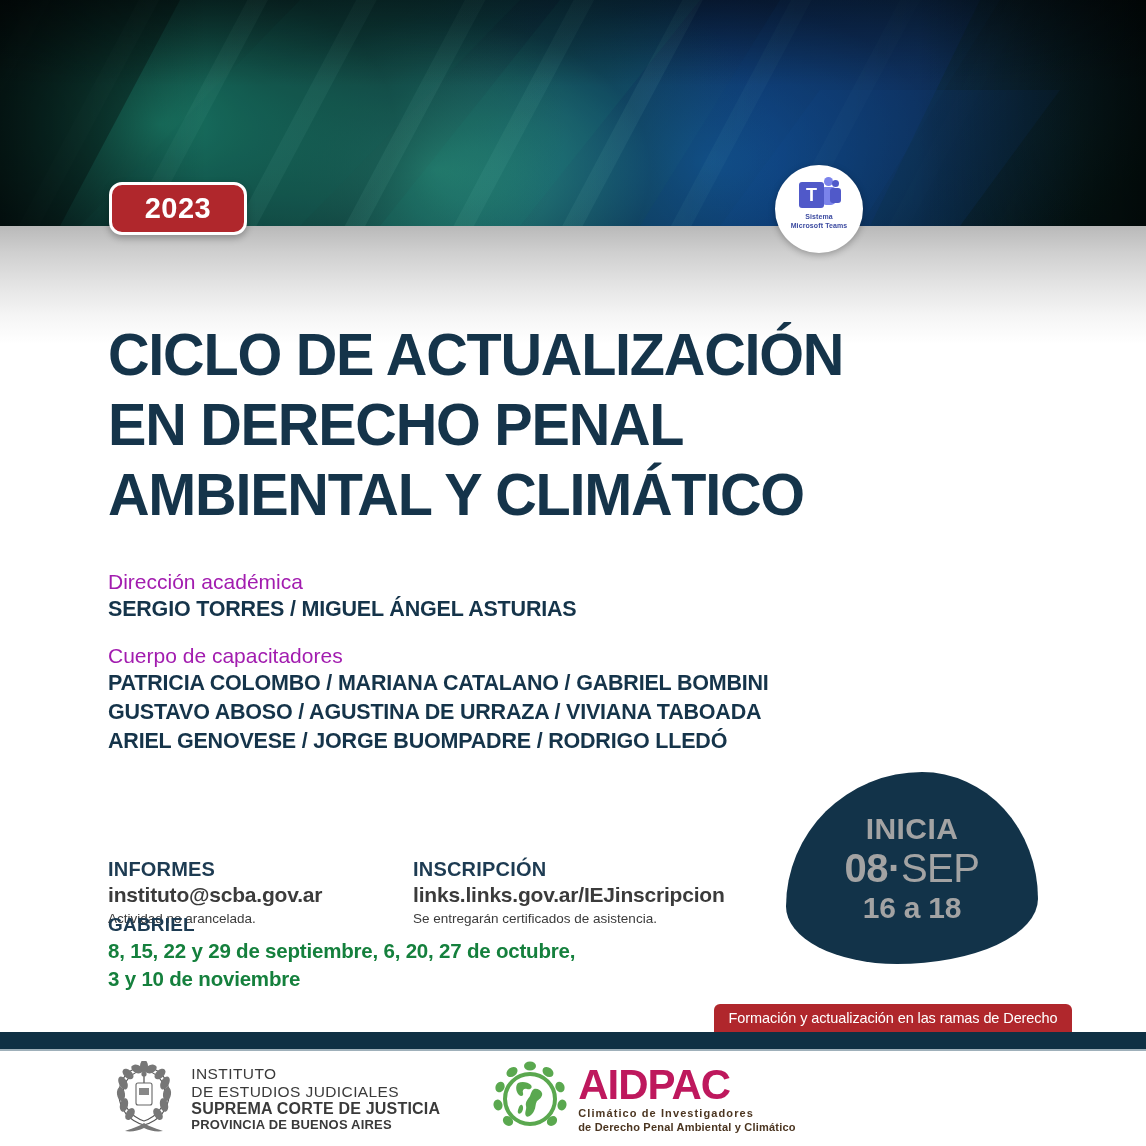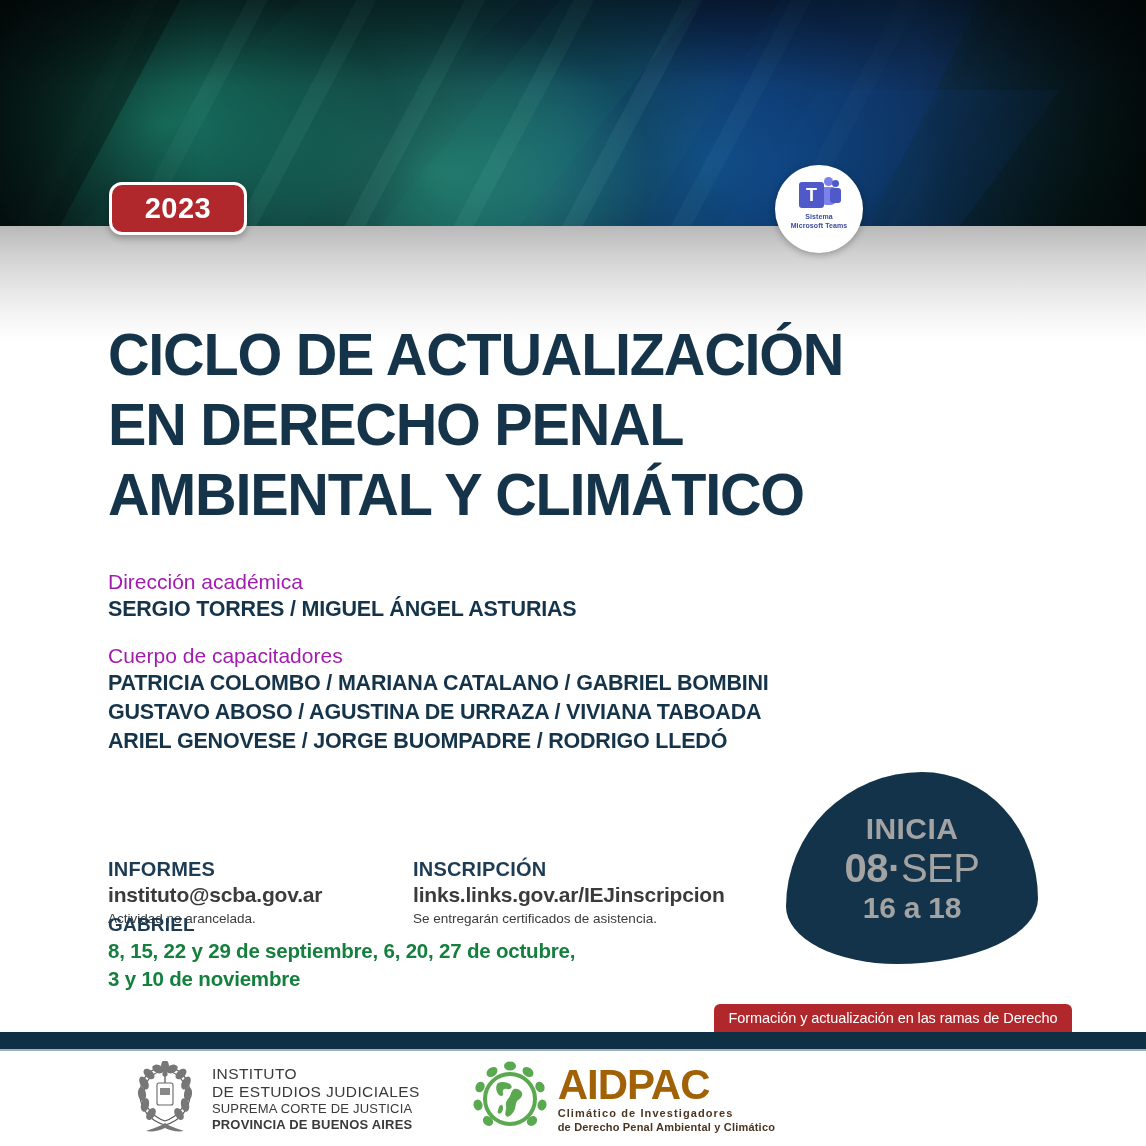--- a/index.html
+++ b/index.html
@@ -150,27 +150,27 @@
 
   
   .footer{position:absolute;left:0;top:1051px;width:907px;height:95px;background:#fff;
           display:flex;align-items:center;justify-content:center;gap:52px;}
 
   .iej{display:flex;align-items:center;gap:14px;}
   .crest{width:66px;height:76px;position:relative;}
   .iej-txt{color:#3a3a3a;}
   .iej-l1{font-size:15.5px;line-height:18px;letter-spacing:.4px;}
   .iej-l2{font-size:15.5px;line-height:18px;letter-spacing:.4px;}
-  .iej-l3{font-size:13px;font-weight:normal;line-height:16px;letter-spacing:.2px;}
+  .iej-l3{font-size:16px;font-weight:bold;line-height:16px;letter-spacing:.2px;}
   .iej-l4{font-size:13px;font-weight:bold;line-height:16px;letter-spacing:.2px;}
 
   .aidpac{display:flex;align-items:center;gap:10px;}
   .globe{width:76px;height:76px;position:relative;}
   .ap-txt{color:#4a3421;}
-  .ap-main{font-size:42px;font-weight:bold;letter-spacing:-1px;line-height:43px;color:#a16207;}
+  .ap-main{font-size:42px;font-weight:bold;letter-spacing:-1px;line-height:43px;color:#be185d;}
   .ap-s1{font-size:11px;font-weight:bold;letter-spacing:1.1px;line-height:14px;color:#4b3520;}
   .ap-s2{font-size:11px;font-weight:bold;letter-spacing:.2px;line-height:14px;color:#4b3520;}
 </style>
 </head>
 <body>
 
 <div class="poster">
 
   <div class="header">
     <div class="hdr-layer hdr-base"></div>

